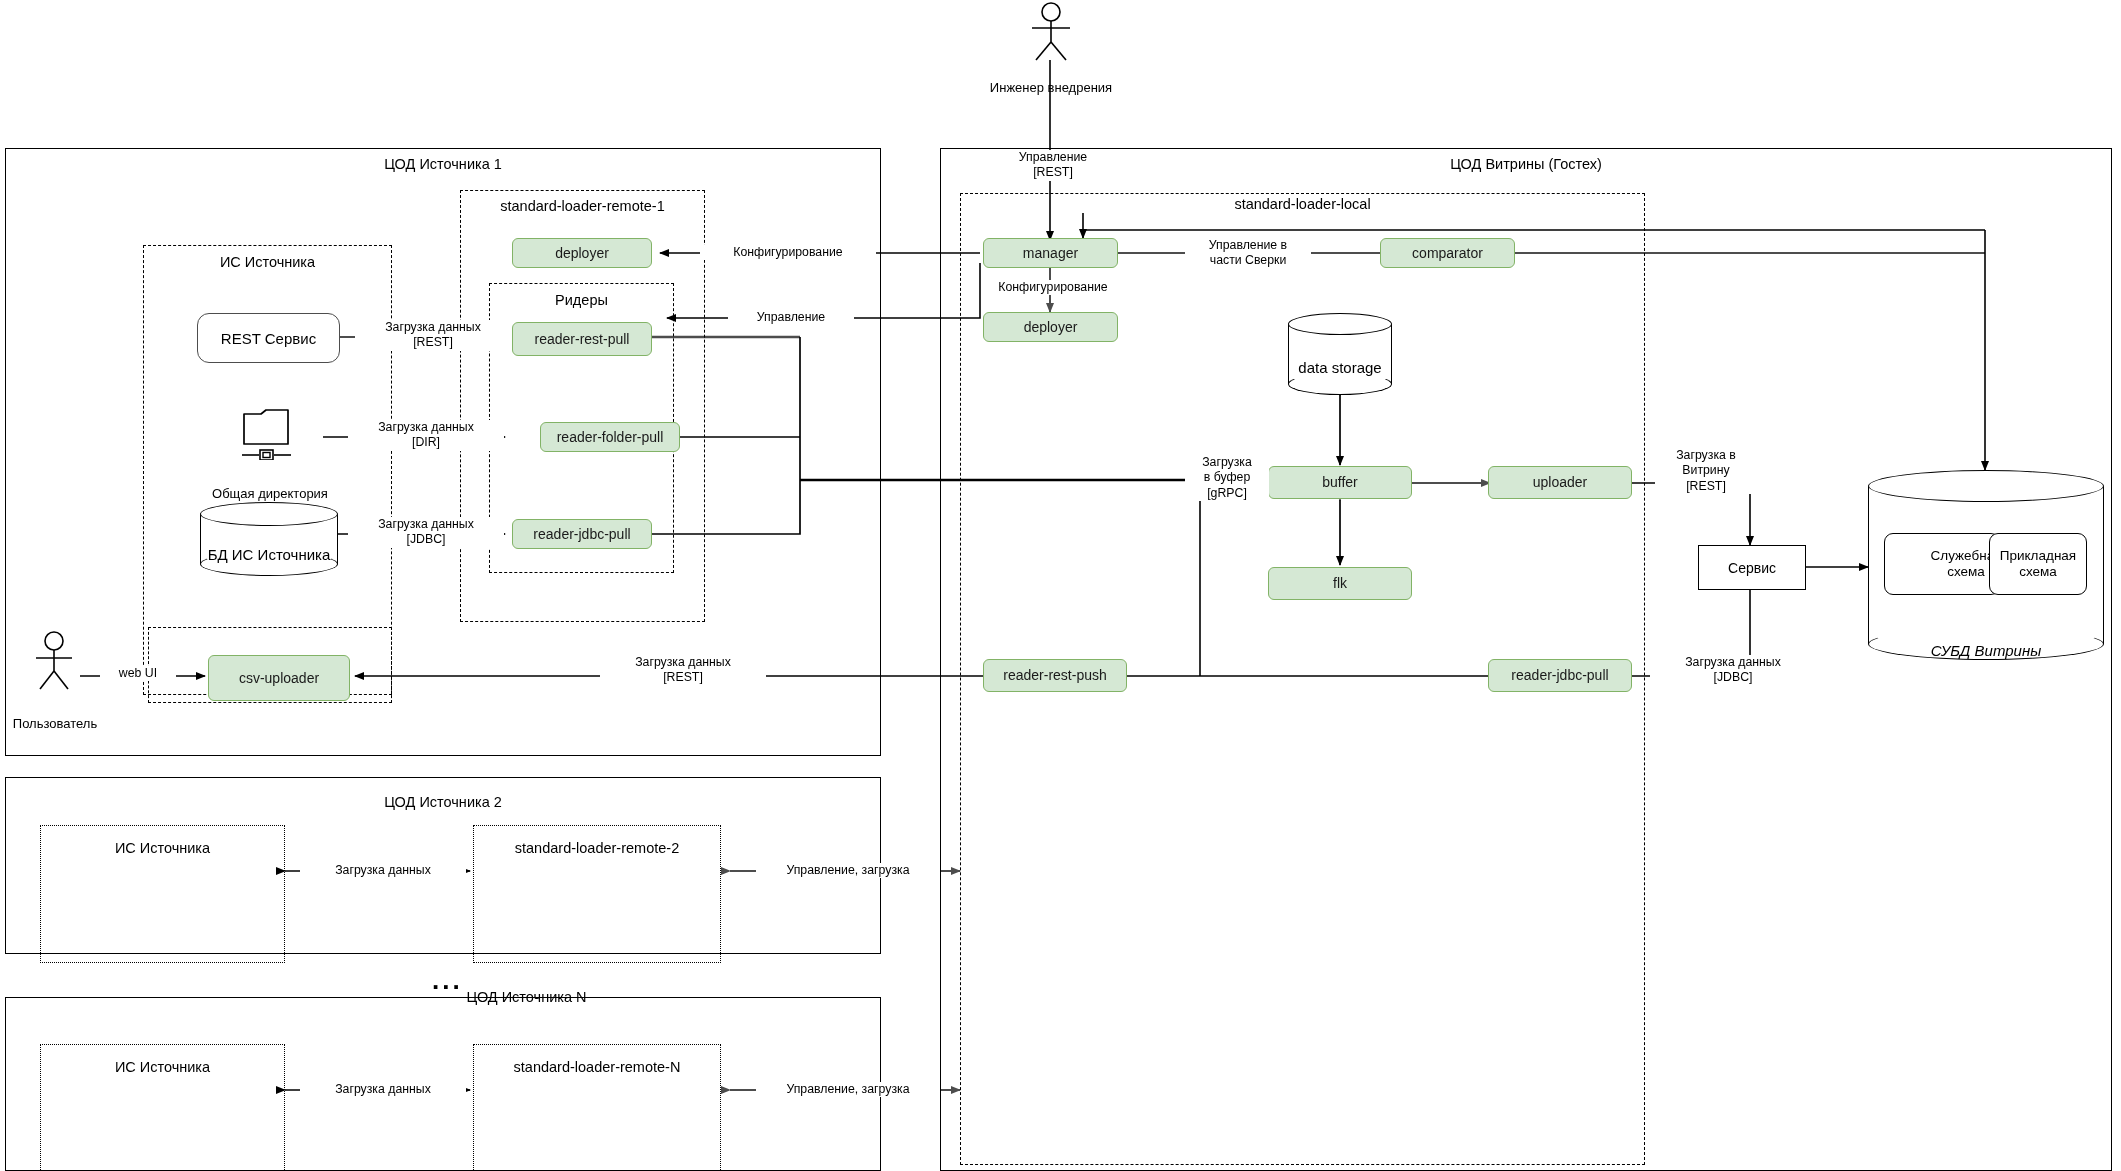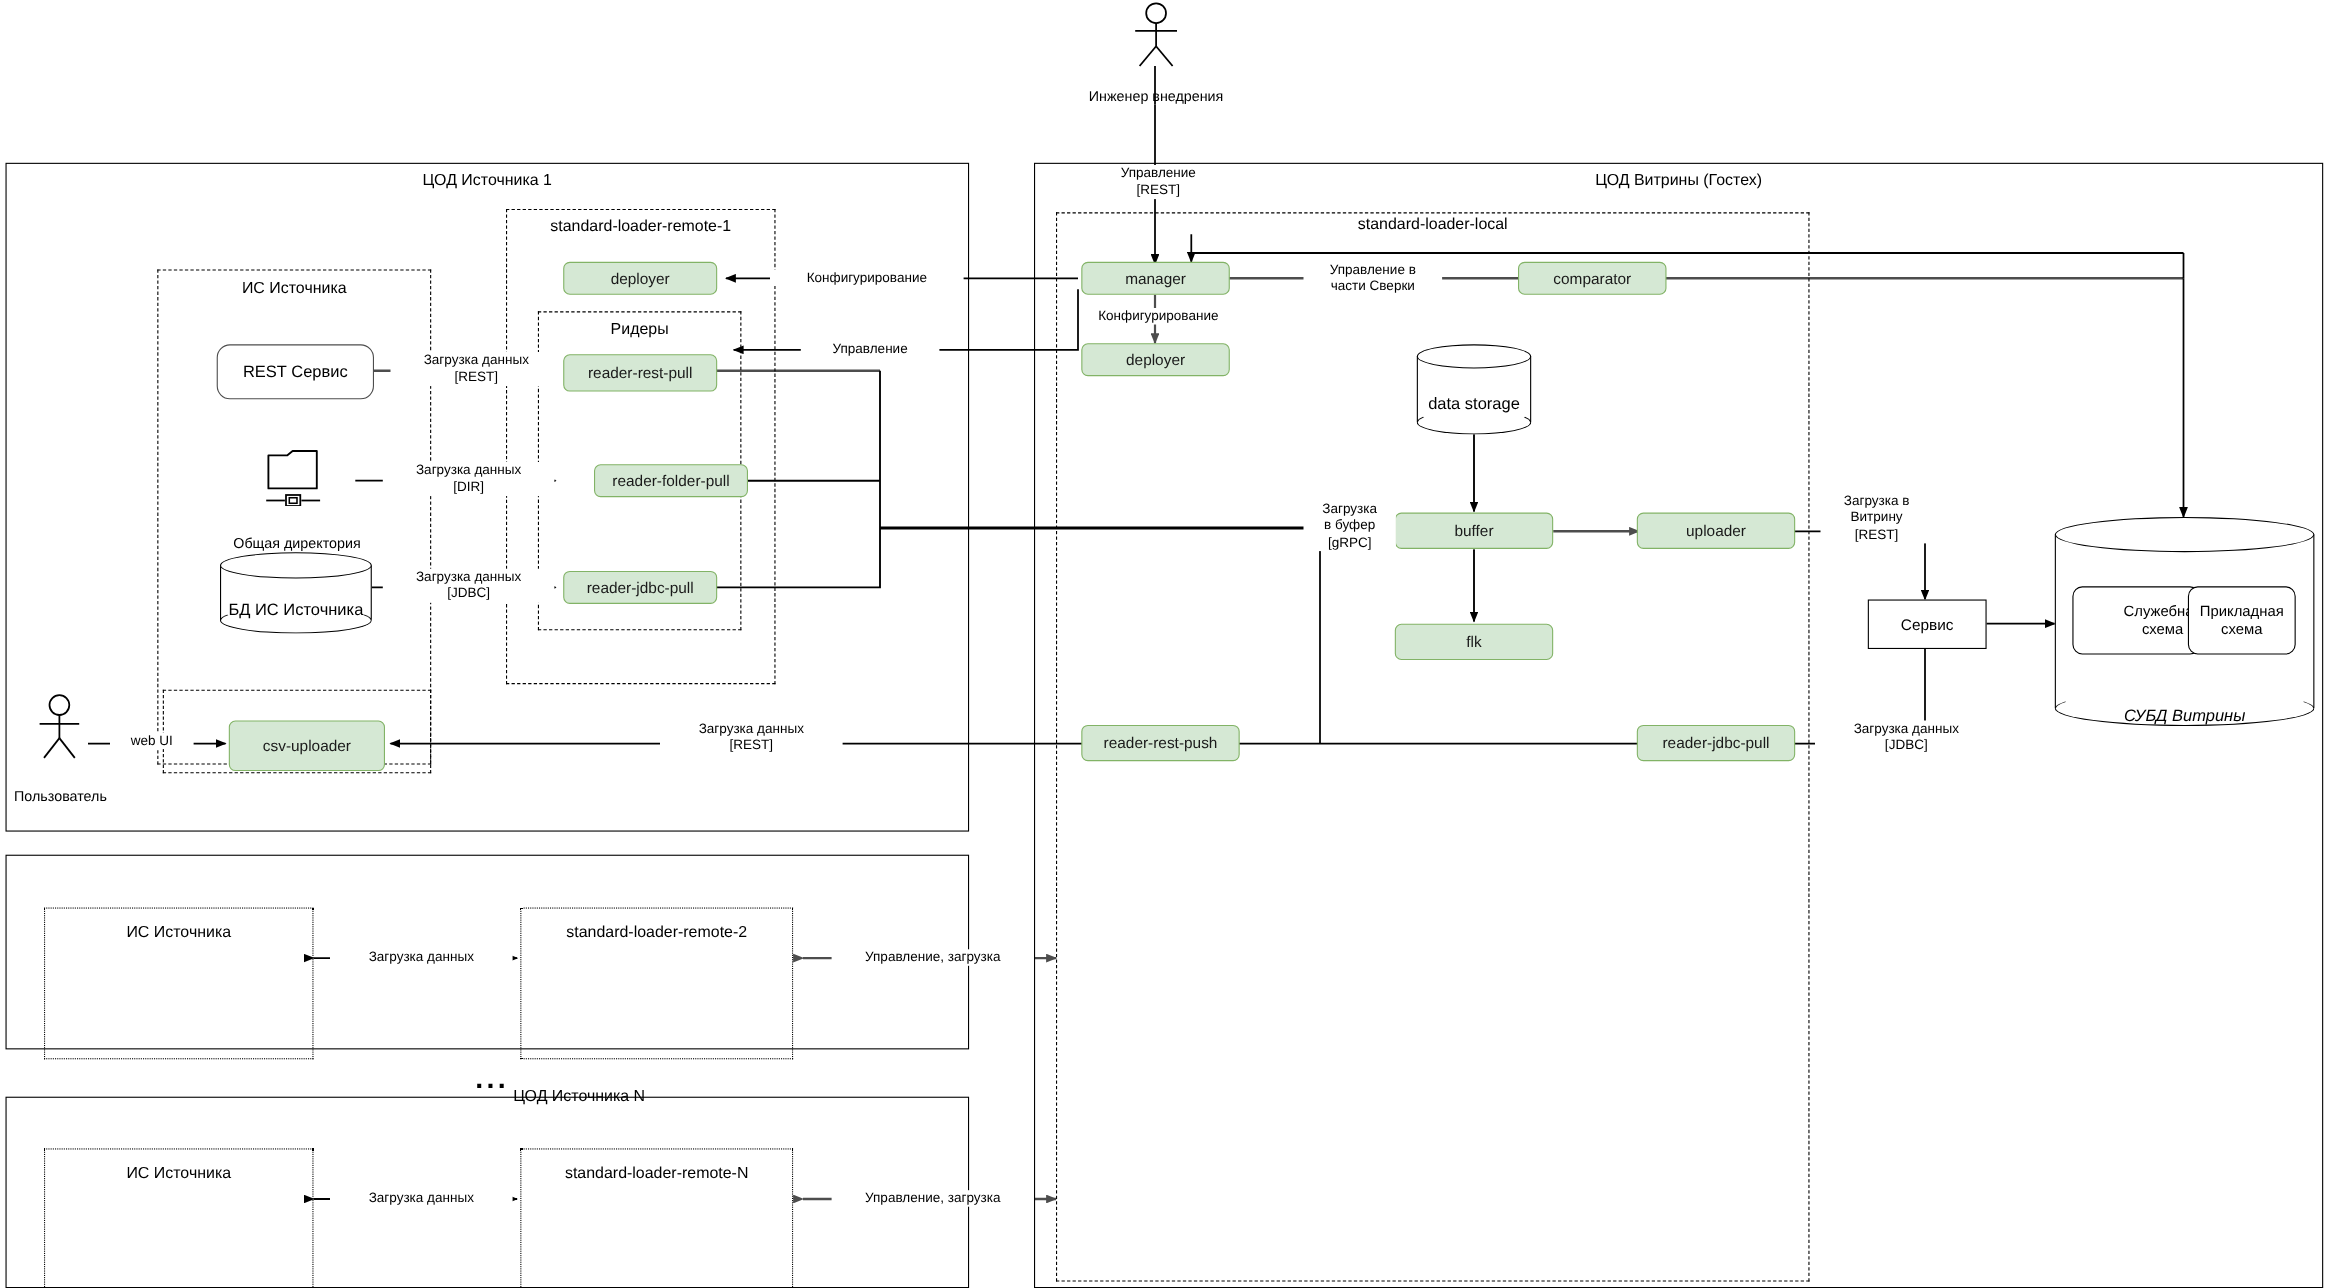--- a/index.html
+++ b/index.html
@@ -287,20 +287,21 @@
   <div class="lbl" style="left:1185px;top:455px;width:78px;">Загрузка
 в буфер
 [gRPC]</div>
   <div class="lbl" style="left:1655px;top:448px;width:96px;">Загрузка в
 Витрину
 [REST]</div>
   <div class="lbl" style="left:1650px;top:655px;width:160px;">Загрузка данных
 [JDBC]</div>
 
   <div class="box solidbox" style="left:5px;top:777px;width:876px;height:177px;"></div>
+  <div class="ttl" style="left:5px;top:794px;width:876px;">ЦОД Источника 2</div>
   <div class="box dotbox" style="left:40px;top:825px;width:245px;height:138px;"></div>
   <div class="ttl" style="left:40px;top:840px;width:245px;">ИС Источника</div>
   <div class="box dotbox" style="left:473px;top:825px;width:248px;height:138px;"></div>
   <div class="ttl" style="left:473px;top:840px;width:248px;">standard-loader-remote-2</div>
   <div class="lbl" style="left:300px;top:863px;width:160px;">Загрузка данных</div>
   <div class="lbl" style="left:756px;top:863px;width:178px;">Управление, загрузка</div>
 
   <div class="dots" style="left:432px;top:965px;">...</div>
 
   <div class="box solidbox" style="left:5px;top:997px;width:876px;height:174px;"></div>

